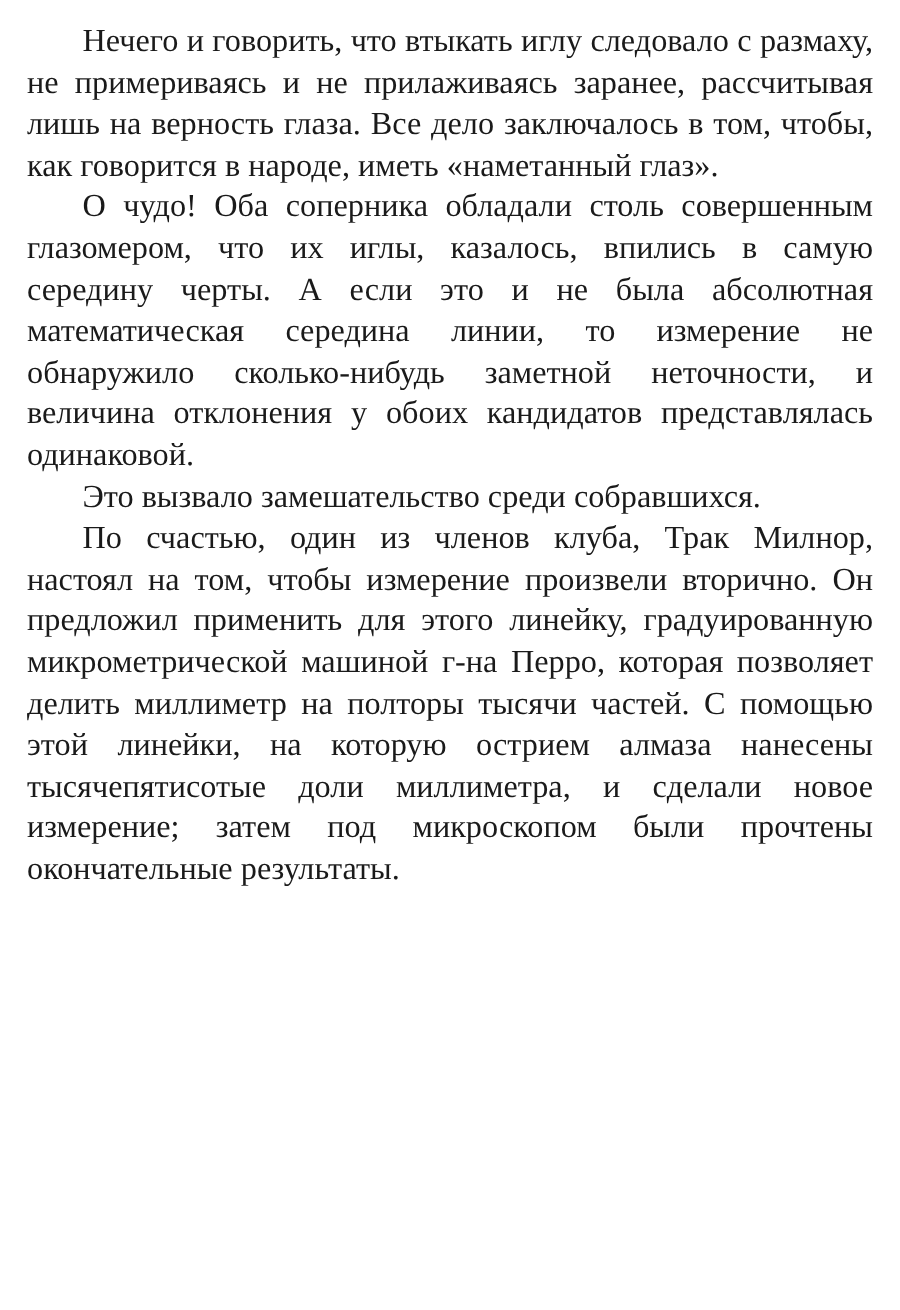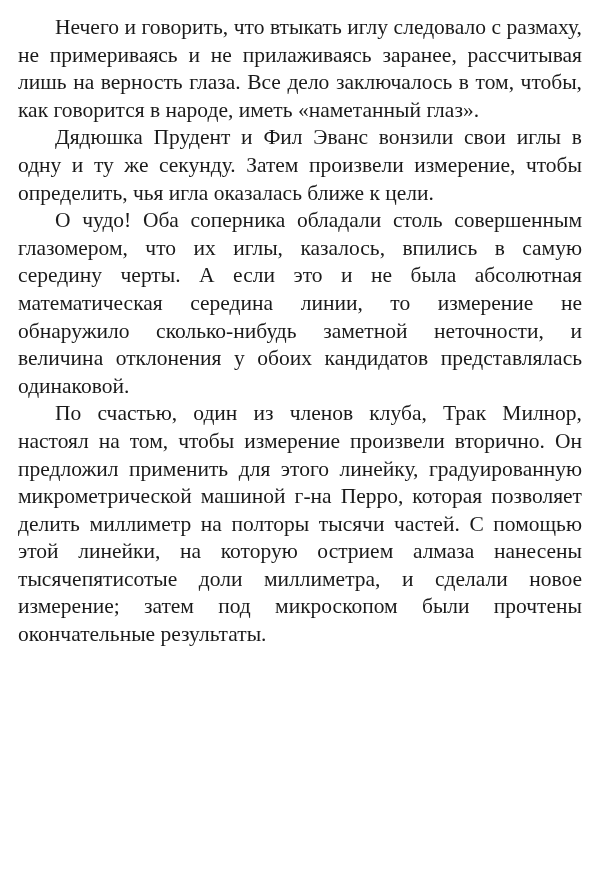--- a/index.html
+++ b/index.html
@@ -19,16 +19,16 @@
     text-indent: 37px;
     text-align: justify;
     hyphens: none;
   }
 </style>
 </head>
 <body>
 
 <div class="page">
   <p>Нечего и говорить, что втыкать иглу следовало с размаху, не примериваясь и не прилаживаясь заранее, рассчитывая лишь на верность глаза. Все дело заключалось в том, чтобы, как говорится в народе, иметь «наметанный глаз».</p>
-  <p>Дядюшка Прудент и Фил Эванс вонзили свои иглы в одну и ту же секунду. Затем произвели измерение, чтобы определить, чья игла оказалась ближе к цели.</p>
   <p>О чудо! Оба соперника обладали столь совершенным глазомером, что их иглы, казалось, впились в самую середину черты. А если это и не была абсолютная математическая середина линии, то измерение не обнаружило сколько-нибудь заметной неточности, и величина отклонения у обоих кандидатов представлялась одинаковой.</p>
+  <p>Это вызвало замешательство среди собравшихся.</p>
   <p>По счастью, один из членов клуба, Трак Милнор, настоял на том, чтобы измерение произвели вторично. Он предложил применить для этого линейку, градуированную микрометрической машиной г-на Перро, которая позволяет делить миллиметр на полторы тысячи частей. С помощью этой линейки, на которую острием алмаза нанесены тысячепятисотые доли миллиметра, и сделали новое измерение; затем под микроскопом были прочтены окончательные результаты.</p>
 </div>
 
 </body></html>

